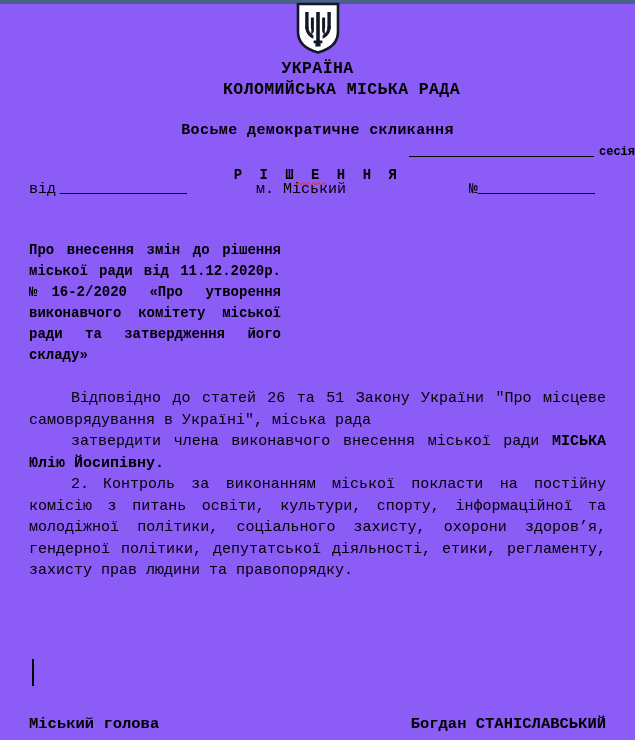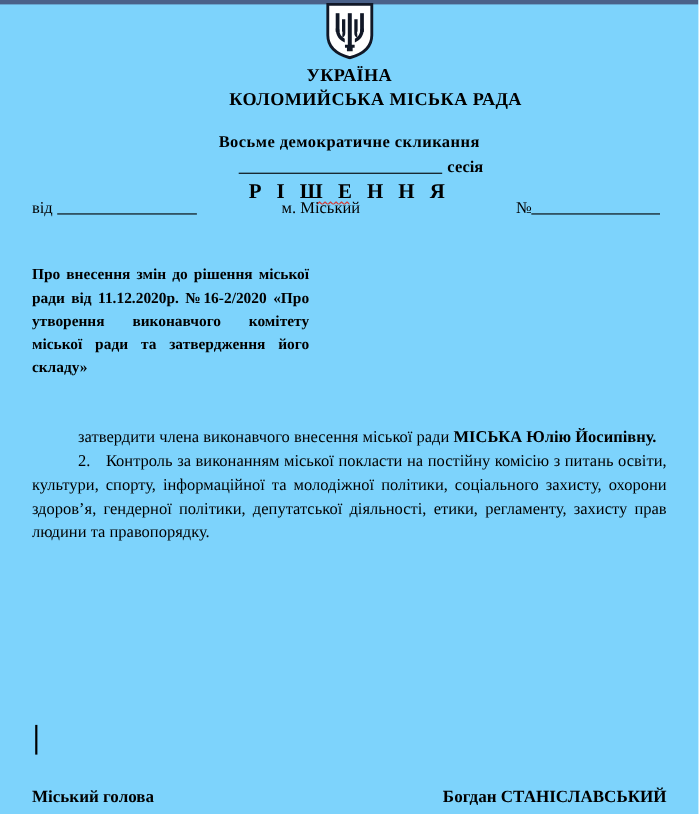--- a/index.html
+++ b/index.html
@@ -6,23 +6,23 @@
   html, body {
     margin: 0;
     padding: 0;
     background: #ffffff;
   }
 
   #page {
     position: relative;
     width: 635px;
     height: 740px;
-    background: #7dd3fc;
+    background: #8b5cf6;
     overflow: hidden;
-    font-family: Liberation Serif, serif;
+    font-family: Liberation Mono, monospace;
     color: #000000;
     box-sizing: border-box;
   }
 
   
   .viewer-strip {
     position: absolute;
     top: 0; left: 0;
     width: 635px;
     height: 4px;
@@ -50,38 +50,38 @@
   }
   .h-line {
     font-weight: bold;
     letter-spacing: 0.4px;
   }
   .h-country { font-size: 16.5px; line-height: 21px; }
   .h-council { font-size: 16.5px; line-height: 21px; margin-left: 48px; }
   .h-convoc  { font-size: 15px;   line-height: 21px; margin-top: 20px; }
 
   .session-row {
-    font-size: 15px;
+    font-size: 12px;
     line-height: 22px;
     font-weight: bold;
-    text-align: center;
+    text-align: right;
     white-space: nowrap;
     padding-left: 21px;
   }
   .session-blank {
     display: inline-block;
     width: 185px;
     border-bottom: 1.4px solid #000;
     height: 13px;
     vertical-align: -2px;
     margin-right: 5px;
   }
 
   .decision-title {
-    font-size: 19px;
+    font-size: 14px;
     font-weight: bold;
     line-height: 22px;
     letter-spacing: 4.5px;
     margin-top: 1px;
     position: relative;
     display: inline-block;
   }
   
   .squiggle {
     position: absolute;
@@ -230,20 +230,21 @@
   <div class="meta-row">
     <span class="meta-from"><span>від</span><span class="rule-date"></span></span>
     <span class="meta-city">м. Міський</span>
     <span class="meta-num"><span>№</span><span class="rule-num"></span></span>
   </div>
 
   <div class="subject">Про внесення змін до рішення міської ради від 11.12.2020р. №16-2/2020 «Про утворення виконавчого комітету міської ради та затвердження його складу»</div>
 
   <div class="body">
 
+    <p class="p indent">Відповідно до статей 26 та 51 Закону України "Про місцеве самоврядування в Україні", міська рада</p>
 
 
 
     <p class="p indent"><span>затвердити члена виконавчого внесення міської ради </span><b class="name">МІСЬКА Юлію Йосипівну.</b></p>
 
     <p class="p indent"><span class="num-marker">2.</span><span>Контроль за виконанням міської покласти на постійну комісію з питань освіти, культури, спорту, інформаційної та молодіжної політики, соціального захисту, охорони здоров’я, гендерної політики, депутатської діяльності, етики, регламенту, захисту прав людини та правопорядку.</span></p>
   </div>
 
   <div class="caret"></div>
 

